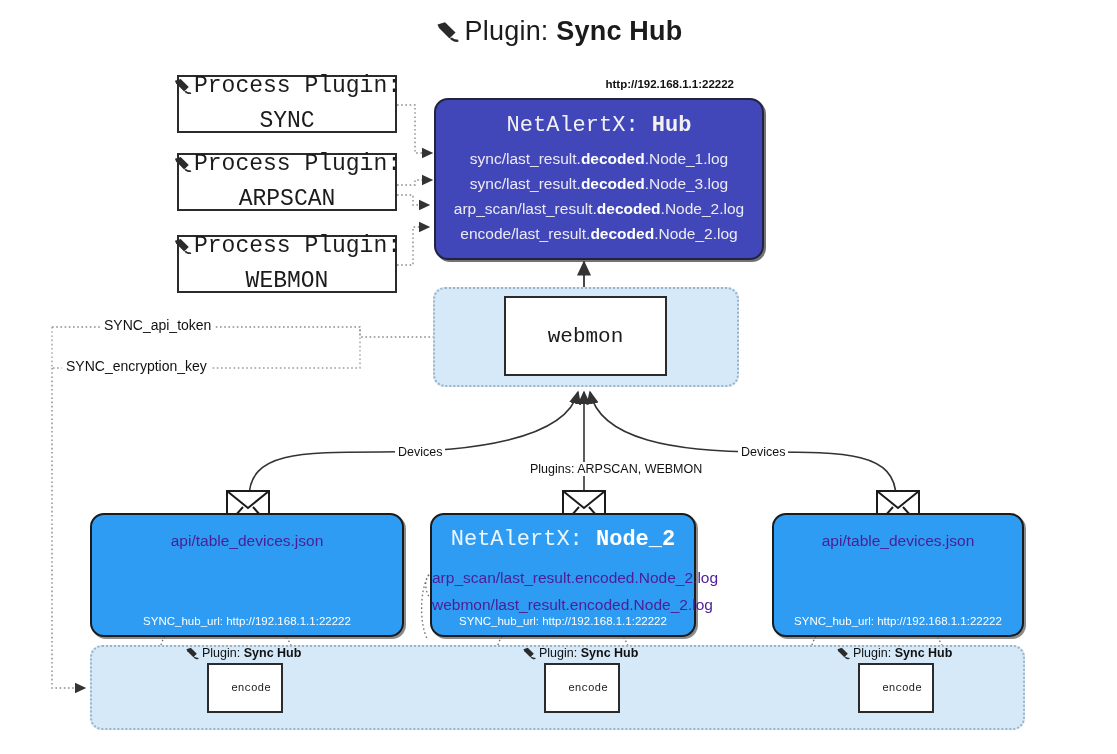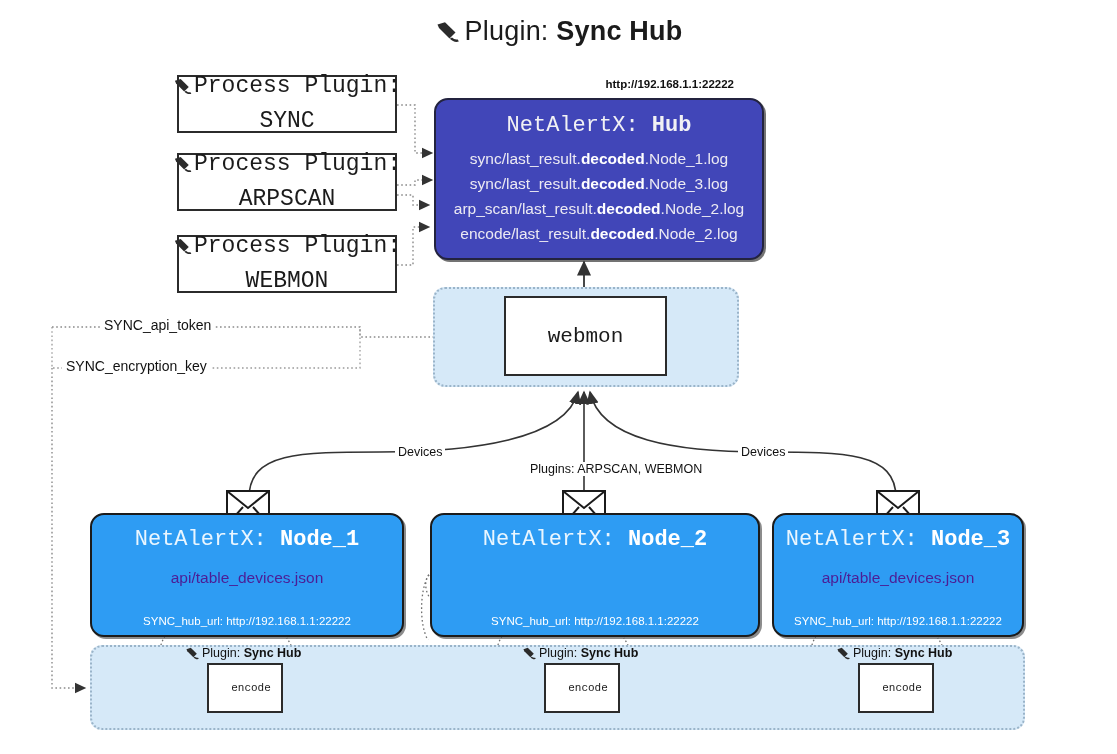--- a/index.html
+++ b/index.html
@@ -283,43 +283,39 @@
   </div>
   <div class="envelope" style="left:876px;top:490px;">
     <svg width="44" height="36" viewBox="0 0 44 36">
       <rect x="1" y="1" width="42" height="34" fill="#fff" stroke="#1b1b1b" stroke-width="2"></rect>
       <path d="M1,1 L22,18 L43,1" fill="none" stroke="#1b1b1b" stroke-width="2"></path>
       <path d="M1,35 L17,17 M43,35 L27,17" fill="none" stroke="#1b1b1b" stroke-width="2"></path>
     </svg>
   </div>
 
   <div class="node" style="left:90px;top:513px;width:314px;height:124px;">
-    <div class="node-title">
-      <span>NetAlertX:</span>
-      <span class="b">Node_1</span>
-    </div>
     <div class="node-lines">
       <div class="node-line">api/table_devices.json</div>
     </div>
     <div class="node-foot">SYNC_hub_url: http://192.168.1.1:22222</div>
   </div>
 
-  <div class="node" style="left:430px;top:513px;width:330px;height:124px;">
+  <div class="node" style="left:430px;top:513px;width:266px;height:124px;">
     <div class="node-title">
       <span>NetAlertX:</span>
       <span class="b">Node_2</span>
     </div>
+    <div class="node-lines">
+      <div class="node-line">arp_scan/last_result.encoded.Node_2.log</div>
+      <div class="node-line">webmon/last_result.encoded.Node_2.log</div>
+    </div>
     <div class="node-foot">SYNC_hub_url: http://192.168.1.1:22222</div>
   </div>
 
   <div class="node" style="left:772px;top:513px;width:252px;height:124px;">
-    <div class="node-title">
-      <span>NetAlertX:</span>
-      <span class="b">Node_3</span>
-    </div>
     <div class="node-lines">
       <div class="node-line">api/table_devices.json</div>
     </div>
     <div class="node-foot">SYNC_hub_url: http://192.168.1.1:22222</div>
   </div>
 
   <div class="lightbox" style="left:90px;top:645px;width:935px;height:85px;"></div>
 
   <div class="enc-label" style="left:185px;top:646px;">
     <span class="plug">

